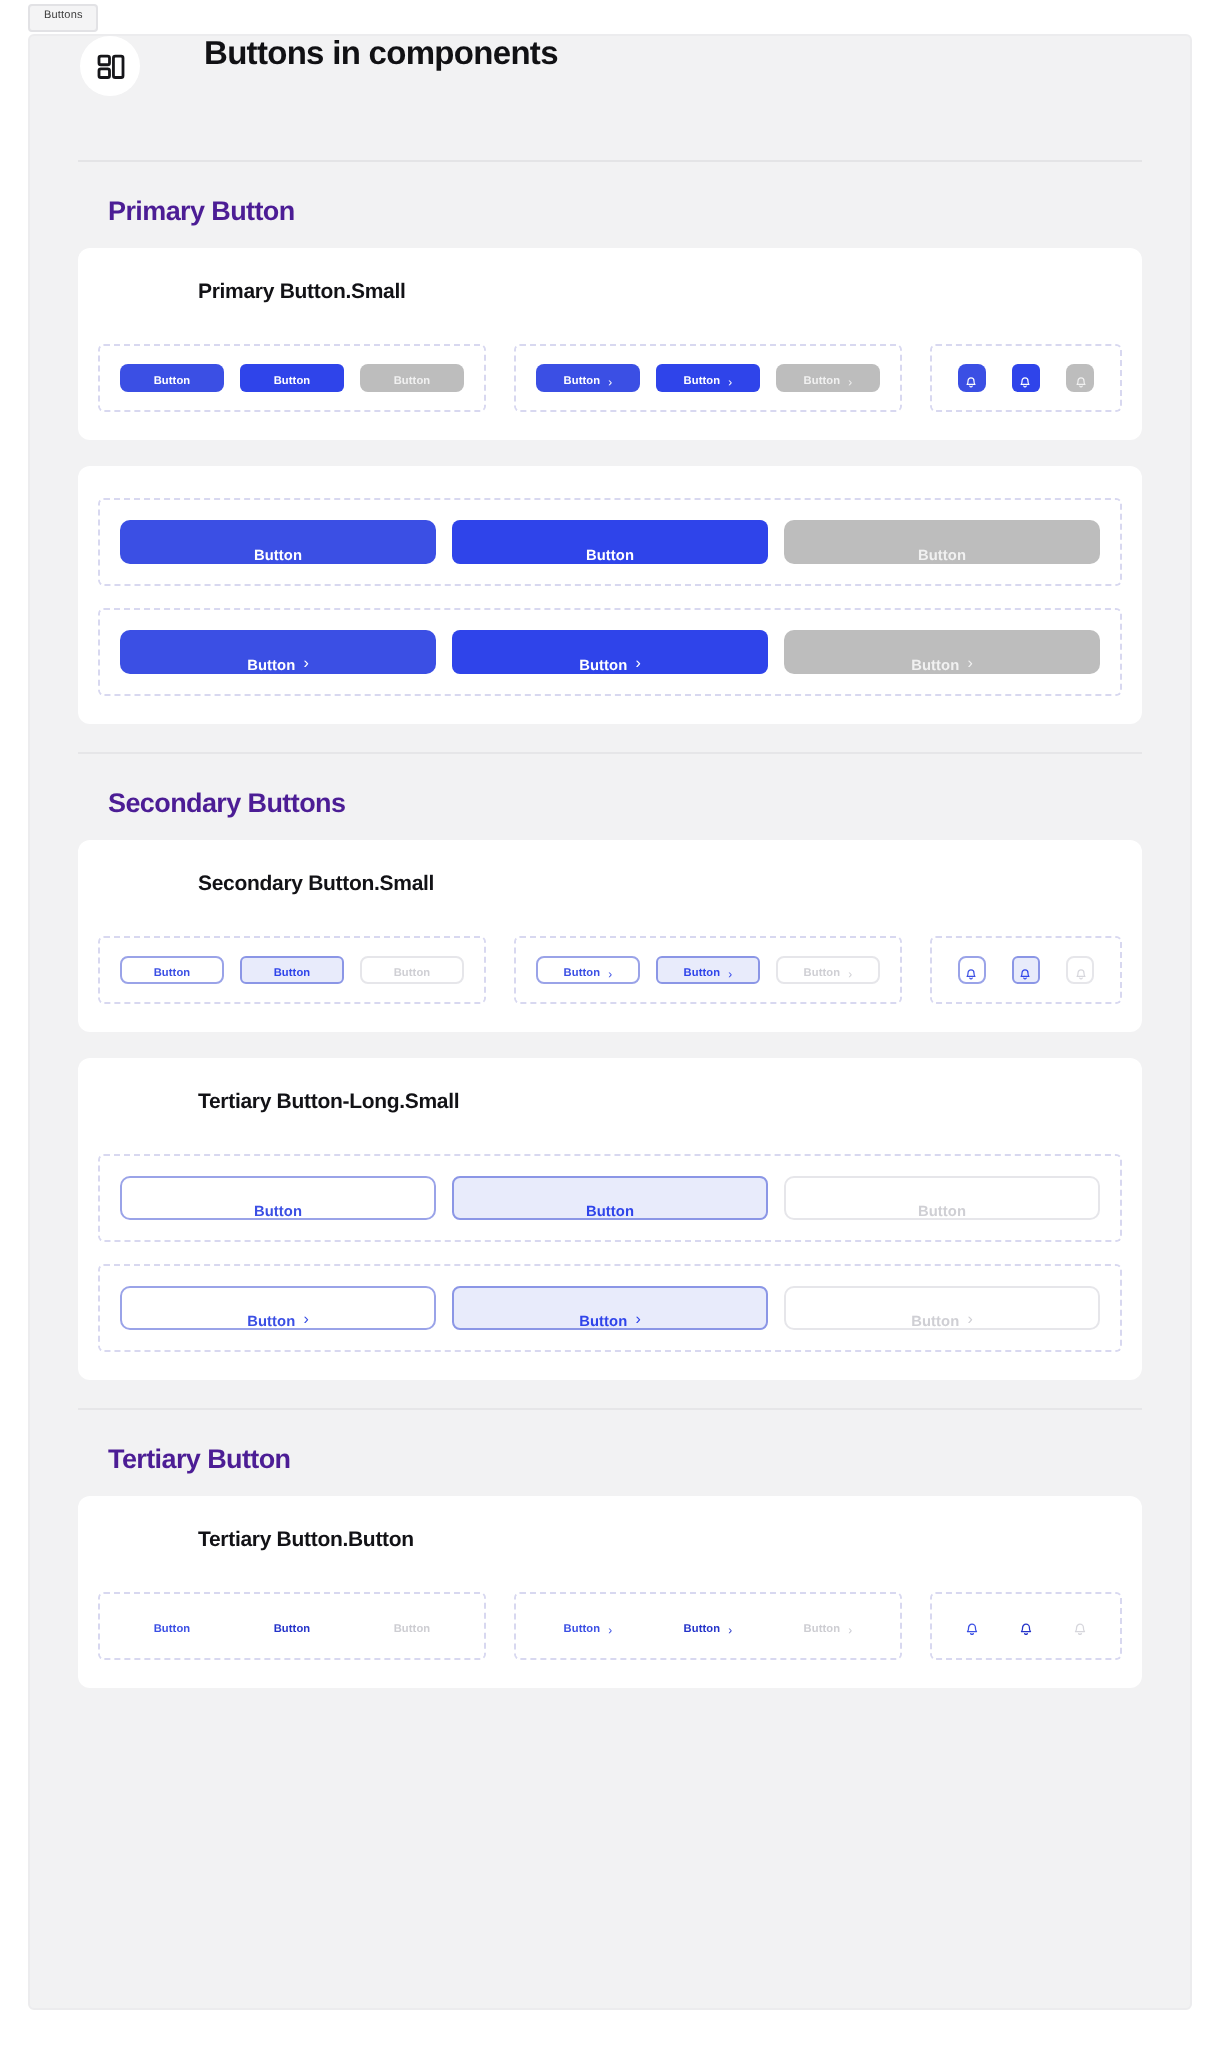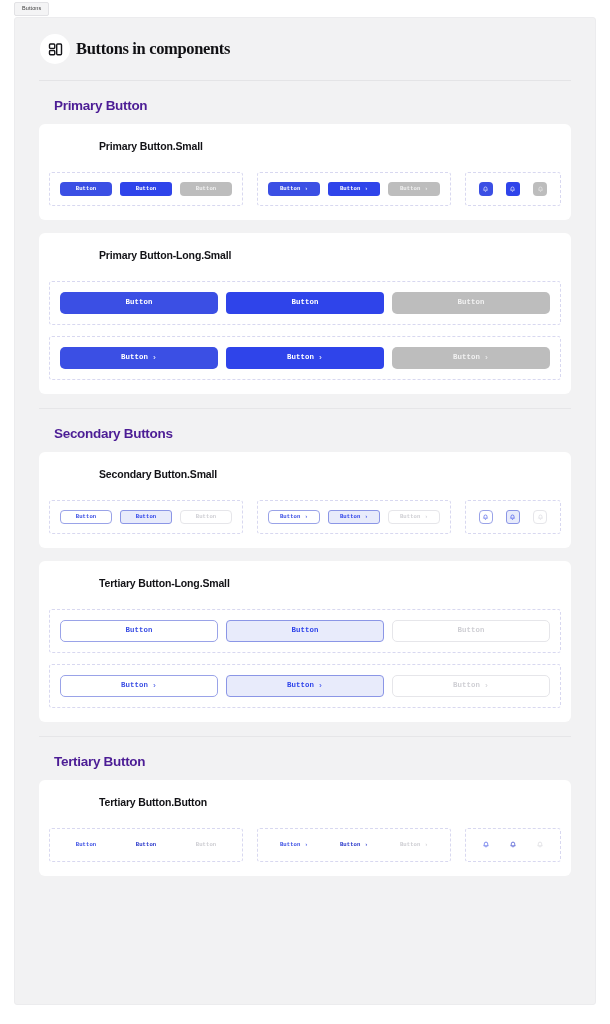--- a/index.html
+++ b/index.html
@@ -42,24 +42,23 @@
     background: #f2f2f3;
     border: 1px solid #ececee;
     border-radius: 3px;
     overflow: hidden;
   }
 
   
   .page-header {
     height: 62px;
     display: flex;
-    align-items: center;
-    gap: 6px;
+    align-items: flex-start;
+    gap: 32px;
     padding: 0 25px;
-    font-family: Liberation Serif, serif;
   }
   .header-icon {
     width: 30px;
     height: 30px;
     border-radius: 50%;
     background: #ffffff;
     display: flex;
     align-items: center;
     justify-content: center;
     flex: 0 0 auto;
@@ -130,24 +129,24 @@
   .frame.full {
     flex: 1 1 100%;
     justify-content: space-between;
     padding: 10px 10px;
   }
   .frame-stack { display: flex; flex-direction: column; gap: 11px; }
 
   
   .btn {
     display: inline-flex;
-    align-items: center;
+    align-items: flex-end;
     justify-content: center;
     gap: 4px;
-    font-family: Liberation Mono, monospace;
+    font-family: Liberation Sans, sans-serif;
     font-size: 5.6px;
     font-weight: 700;
     line-height: 1;
     letter-spacing: 0.05px;
     white-space: nowrap;
     user-select: none;
     border: 1px solid transparent;
   }
   .btn .chev { font-size: 6px; font-weight: 400; line-height: 1; display: inline-block; }
 
@@ -256,21 +255,20 @@
               <path d="M8 2.2a3.4 3.4 0 0 0-3.4 3.4c0 3.1-1.1 4-1.1 4h9c0 0-1.1-.9-1.1-4A3.4 3.4 0 0 0 8 2.2z" fill="none" stroke="#f1f1f1" stroke-width="1.4" stroke-linejoin="round"></path>
               <path d="M6.7 11.6a1.45 1.45 0 0 0 2.6 0" fill="none" stroke="#f1f1f1" stroke-width="1.4" stroke-linecap="round"></path>
             </svg>
           </div>
         </div>
 
       </div>
     </div>
 
     <div class="card">
-      <div class="card-title">Primary Button-Long.Small</div>
       <div class="frame-stack">
 
         <div class="frame full">
           <div class="btn primary sz-long">
             <span>Button</span>
           </div>
           <div class="btn primary hover sz-long2">
             <span>Button</span>
           </div>
           <div class="btn primary disabled sz-long">

